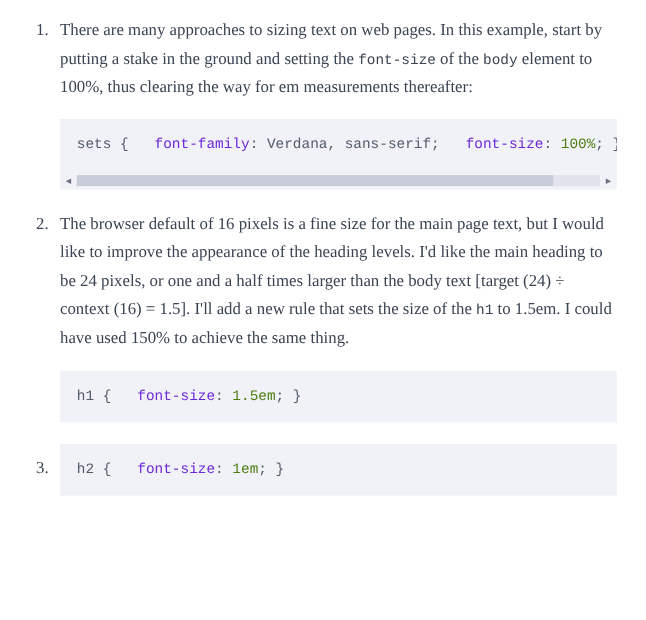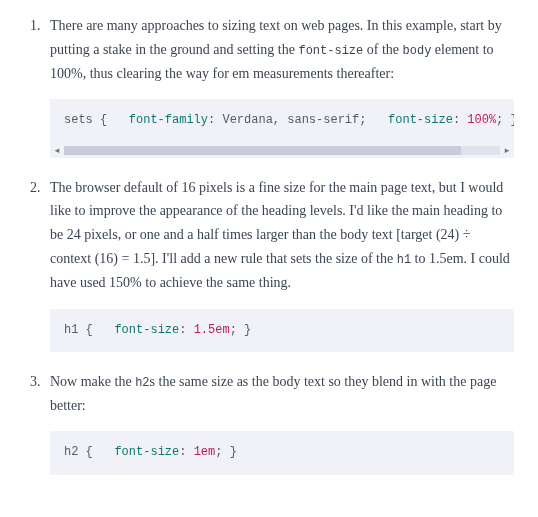--- a/index.html
+++ b/index.html
@@ -79,22 +79,22 @@
   }
   .scrollbar .thumb {
     position: absolute;
     top: 0;
     left: 0;
     height: 9px;
     width: 91%;
     background: #c7ccd8;
     cursor: pointer;
   }
-  .cs-prop { color: #0f766e; }
-  .cs-val  { color: #be185d; }
+  .cs-prop { color: #6d28d9; }
+  .cs-val  { color: #4d7c0f; }
 </style>
 </head>
 <body>
 
 <ol class="steps">
 
   <li>
     <p class="para">
       <span>There are many approaches to sizing text on web pages. In this example, start by putting a stake in the ground and setting the </span><code class="inline">font-size</code><span> of the </span><code class="inline">body</code><span> element to 100%, thus clearing the way for em measurements thereafter:</span>
     </p>
@@ -113,21 +113,18 @@
   <li>
     <p class="para">
       <span>The browser default of 16 pixels is a fine size for the main page text, but I would like to improve the appearance of the heading levels. I'd like the main heading to be 24 pixels, or one and a half times larger than the body text [target (24) ÷ context (16) = 1.5]. I'll add a new rule that sets the size of the </span><code class="inline">h1</code><span> to 1.5em. I could have used 150% to achieve the same thing.</span>
     </p>
     <div class="code-wrap">
       <pre class="code"><span>h1 {   </span><span class="cs-prop">font-size</span><span>: </span><span class="cs-val">1.5em</span><span>; }</span></pre>
     </div>
   </li>
 
   <li>
-    <p class="para">
-      <span>Now make the </span><code class="inline">h2</code><span>s the same size as the body text so they blend in with the page better:</span>
-    </p>
     <div class="code-wrap">
       <pre class="code"><span>h2 {   </span><span class="cs-prop">font-size</span><span>: </span><span class="cs-val">1em</span><span>; }</span></pre>
     </div>
   </li>
 
 </ol>
 
 </body></html>

